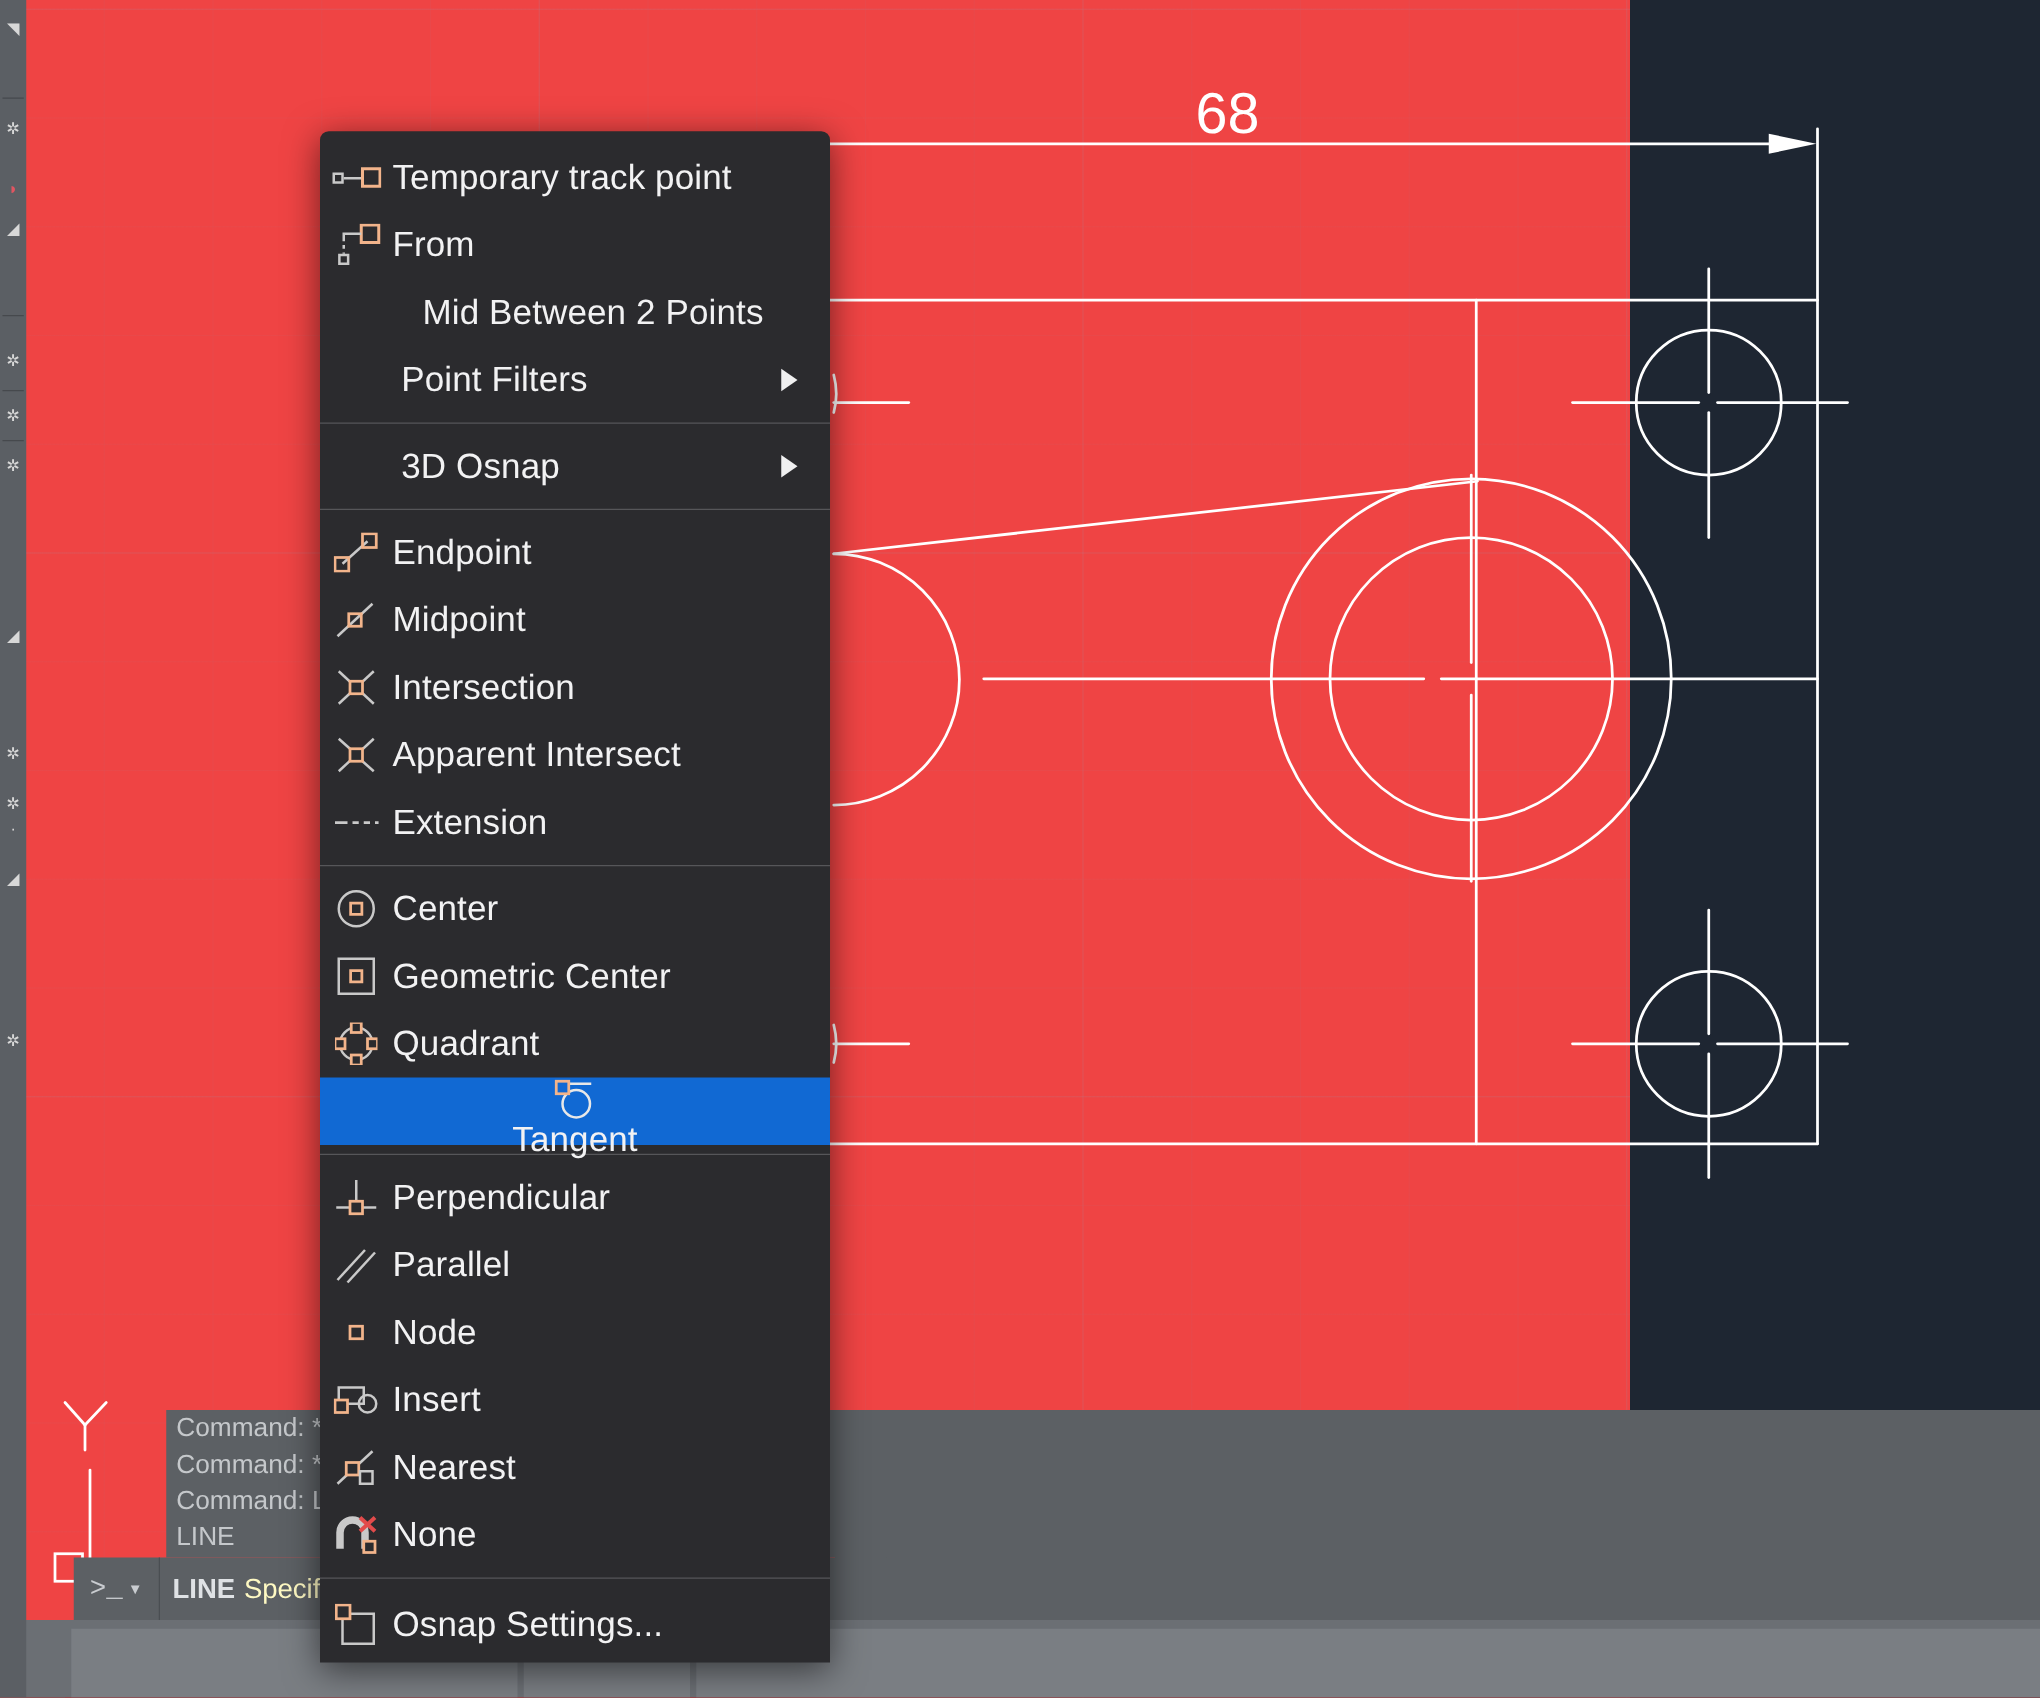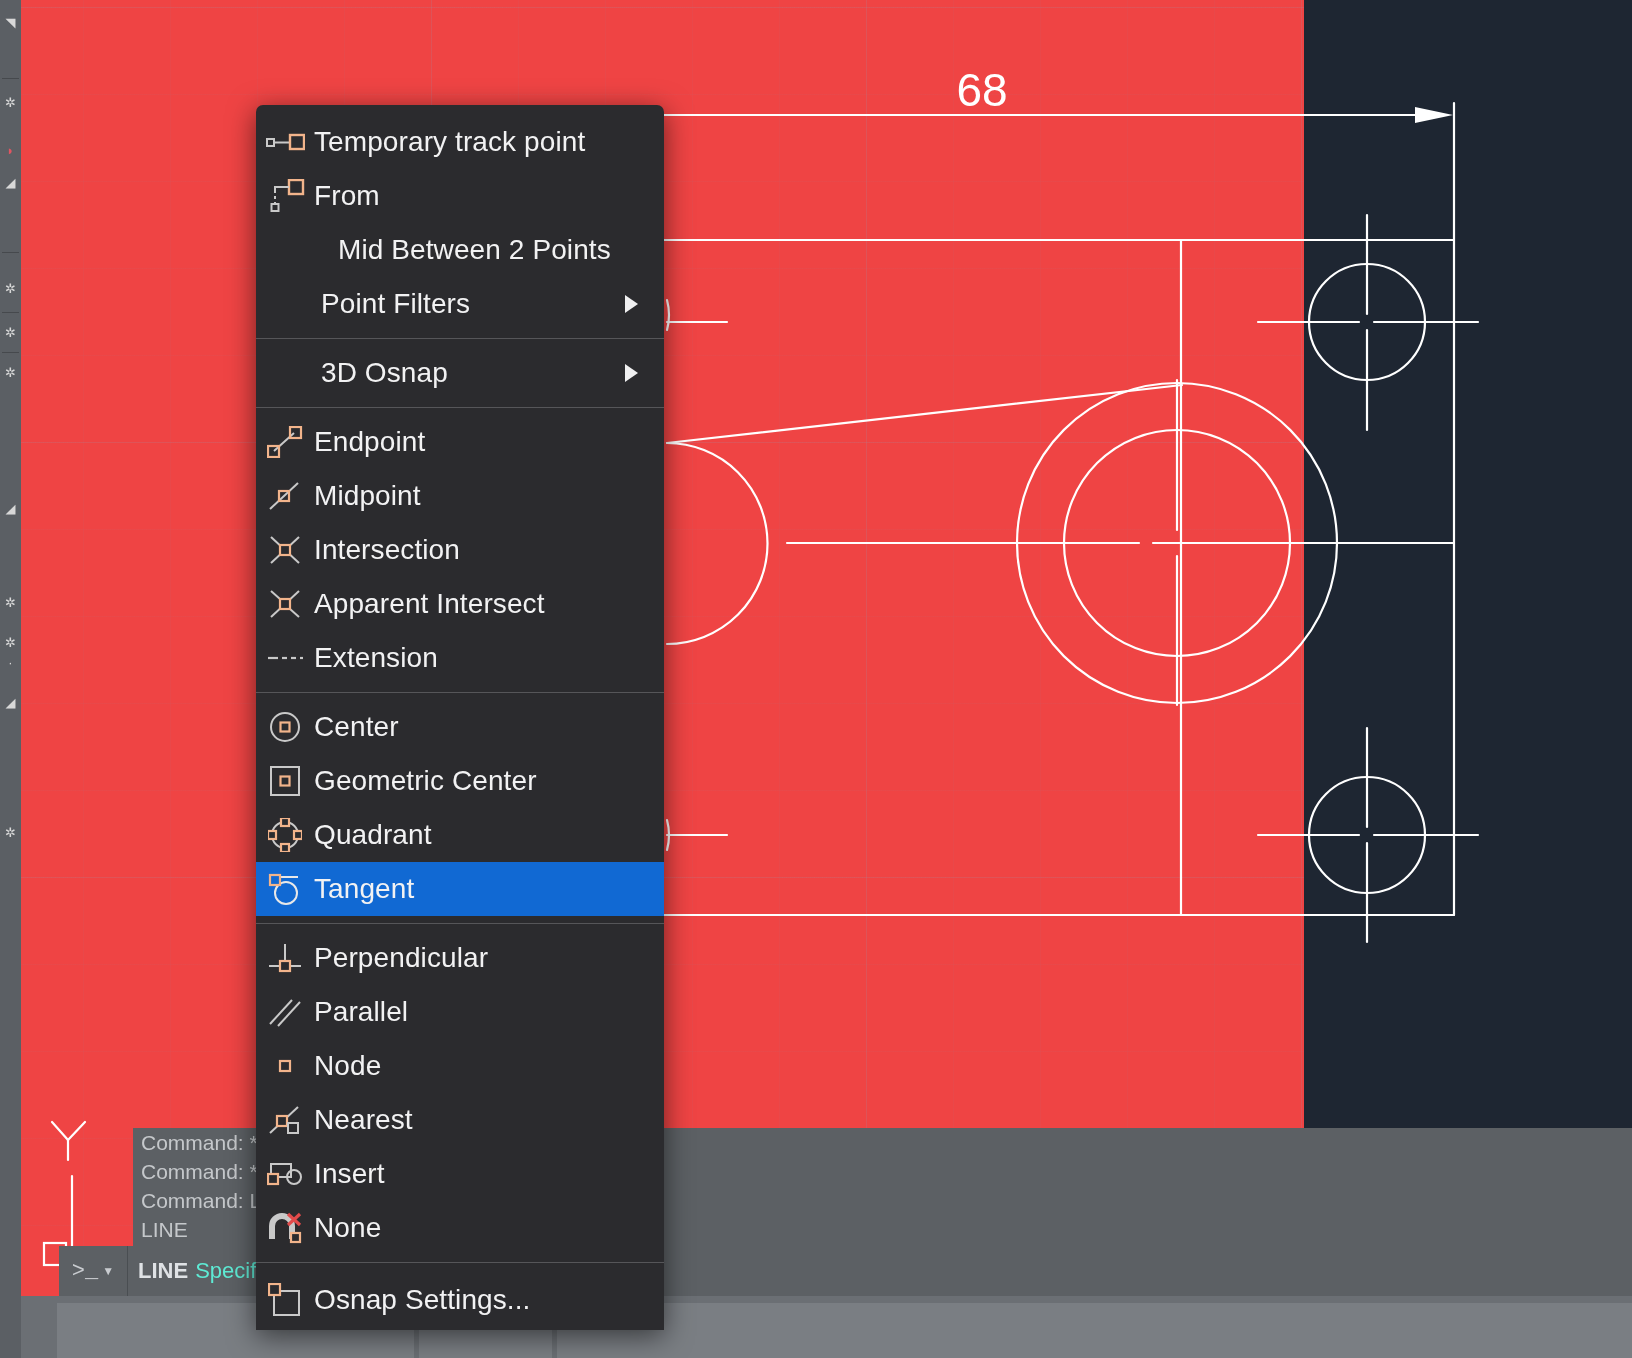--- a/index.html
+++ b/index.html
@@ -56,21 +56,21 @@
     width:68px;background:#5c6064;display:flex;align-items:center;
     justify-content:center;gap:4px;border-right:1px solid #4a4e52;
   }
   #cmd-prompt-box .pchar{color:#c9ccd0;font-size:22px;font-family:"Liberation Mono",monospace;}
   #cmd-prompt-box .pcaret{color:#c9ccd0;font-size:12px;}
   #cmd-input-box{
     flex:1;background:#5c6064;display:flex;align-items:center;
     padding-left:10px;overflow:hidden;
   }
   #cmd-input-box .cmdword{color:#dfe2e5;font-size:22px;font-weight:bold;white-space:nowrap;}
-  #cmd-input-box .cmdrest{color:#5eead4;font-size:22px;white-space:nowrap;margin-left:7px;}
+  #cmd-input-box .cmdrest{color:#fef9c3;font-size:22px;white-space:nowrap;margin-left:7px;}
 
   
   #status-bar{
     position:absolute;left:0;top:1296px;width:1632px;height:62px;
     background:#6b6f74;z-index:4;
   }
   #status-left-block{position:absolute;left:57px;top:7px;width:357px;height:55px;background:#7a7e83;}
   #status-mid-block{position:absolute;left:419px;top:7px;width:133px;height:55px;background:#7a7e83;}
   #status-right-block{position:absolute;left:557px;top:7px;width:1075px;height:55px;background:#7a7e83;}
   #status-corner{position:absolute;left:0;top:0;width:52px;height:62px;background:#6b6f74;}
@@ -92,21 +92,21 @@
   }
   .mi .ic{
     width:58px;min-width:58px;height:54px;display:flex;align-items:center;justify-content:center;
   }
   .mi .lbl{
     color:#f2f2f3;font-size:28px;font-family:"Liberation Sans",sans-serif;
     white-space:nowrap;letter-spacing:.1px;
   }
   .mi.noicon .lbl{padding-left:0;text-align:right;}
   .mi.flush{padding-left:41px;margin-left:24px;}
-  .mi.selected{background:#1169d3;}
+  .mi.selected{background:#1169d3;flex-direction:column;}
   .mi .arrow{
     position:absolute;right:26px;top:50%;transform:translateY(-50%);
     width:0;height:0;border-left:13px solid #f0f0f1;
     border-top:9px solid transparent;border-bottom:9px solid transparent;
   }
   .msep{height:1px;background:#565659;margin:7px 0 7px 0;}
 </style>
 </head>
 <body>
 
@@ -384,38 +384,38 @@
     <span class="ic">
       <svg width="16" height="16" viewBox="0 0 16 16">
         <rect x="3" y="3" width="10" height="10" fill="none" stroke="#f2b48b" stroke-width="2.2"></rect>
       </svg>
     </span>
     <span class="lbl">Node</span>
   </div>
 
   <div class="mi">
     <span class="ic">
+      <svg width="36" height="28" viewBox="0 0 36 28">
+        <rect x="4" y="4" width="20" height="13" fill="none" stroke="#c9c9c9" stroke-width="2"></rect>
+        <circle cx="27" cy="17" r="7" fill="none" stroke="#c9c9c9" stroke-width="2"></circle>
+        <rect x="1" y="14" width="10" height="10" fill="#2b2b2e" stroke="#f2b48b" stroke-width="2.2"></rect>
+      </svg>
+    </span>
+    <span class="lbl">Insert</span>
+  </div>
+
+  <div class="mi">
+    <span class="ic">
       <svg width="36" height="32" viewBox="0 0 36 32">
         <line x1="3" y1="29" x2="31" y2="3" stroke="#c9c9c9" stroke-width="2"></line>
         <rect x="10" y="12" width="10" height="10" fill="#2b2b2e" stroke="#f2b48b" stroke-width="2.2"></rect>
         <rect x="21" y="19" width="10" height="10" fill="#2b2b2e" stroke="#c9c9c9" stroke-width="2"></rect>
       </svg>
     </span>
     <span class="lbl">Nearest</span>
-  </div>
-
-  <div class="mi">
-    <span class="ic">
-      <svg width="36" height="28" viewBox="0 0 36 28">
-        <rect x="4" y="4" width="20" height="13" fill="none" stroke="#c9c9c9" stroke-width="2"></rect>
-        <circle cx="27" cy="17" r="7" fill="none" stroke="#c9c9c9" stroke-width="2"></circle>
-        <rect x="1" y="14" width="10" height="10" fill="#2b2b2e" stroke="#f2b48b" stroke-width="2.2"></rect>
-      </svg>
-    </span>
-    <span class="lbl">Insert</span>
   </div>
 
   <div class="mi">
     <span class="ic">
       <svg width="36" height="32" viewBox="0 0 36 32">
         <path d="M5 27 L5 14 A10 10 0 0 1 25 14 L25 27" fill="none" stroke="#c9c9c9" stroke-width="6"></path>
         <line x1="21" y1="2" x2="33" y2="13" stroke="#e24b4b" stroke-width="3.2"></line>
         <line x1="33" y1="2" x2="21" y2="13" stroke="#e24b4b" stroke-width="3.2"></line>
         <rect x="24" y="21" width="9" height="9" fill="#2b2b2e" stroke="#f2b48b" stroke-width="2.2"></rect>
       </svg>

